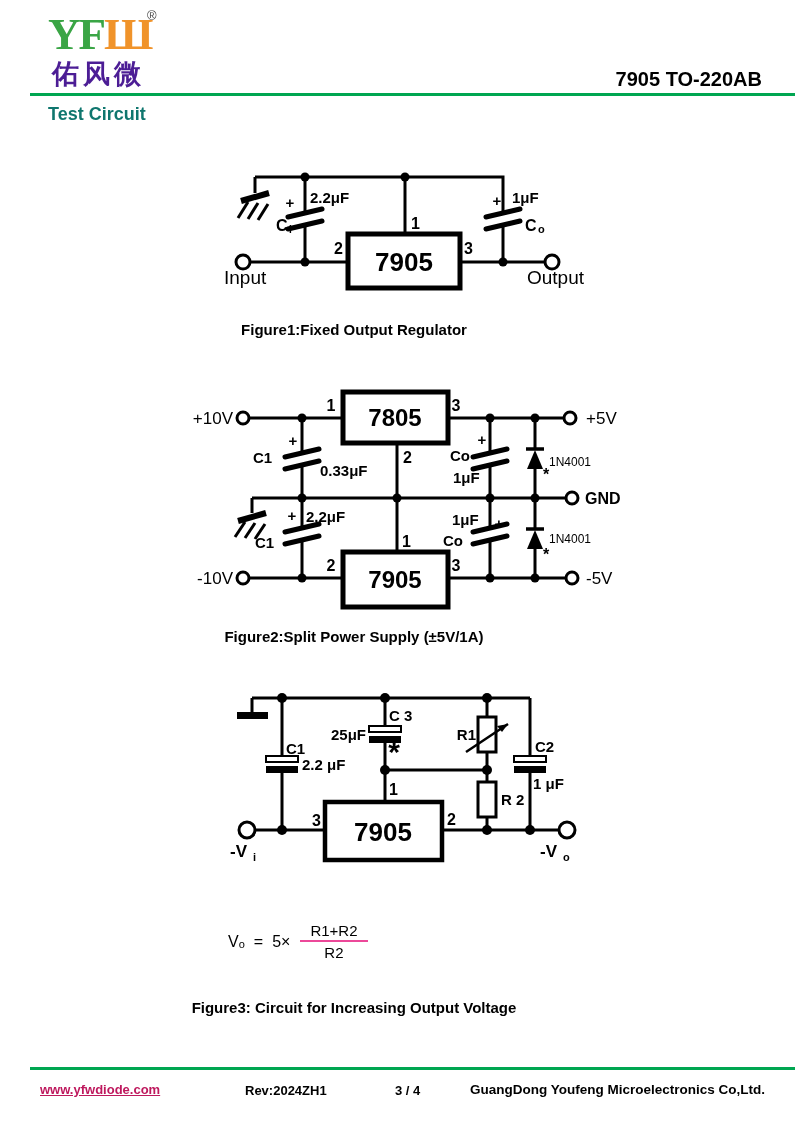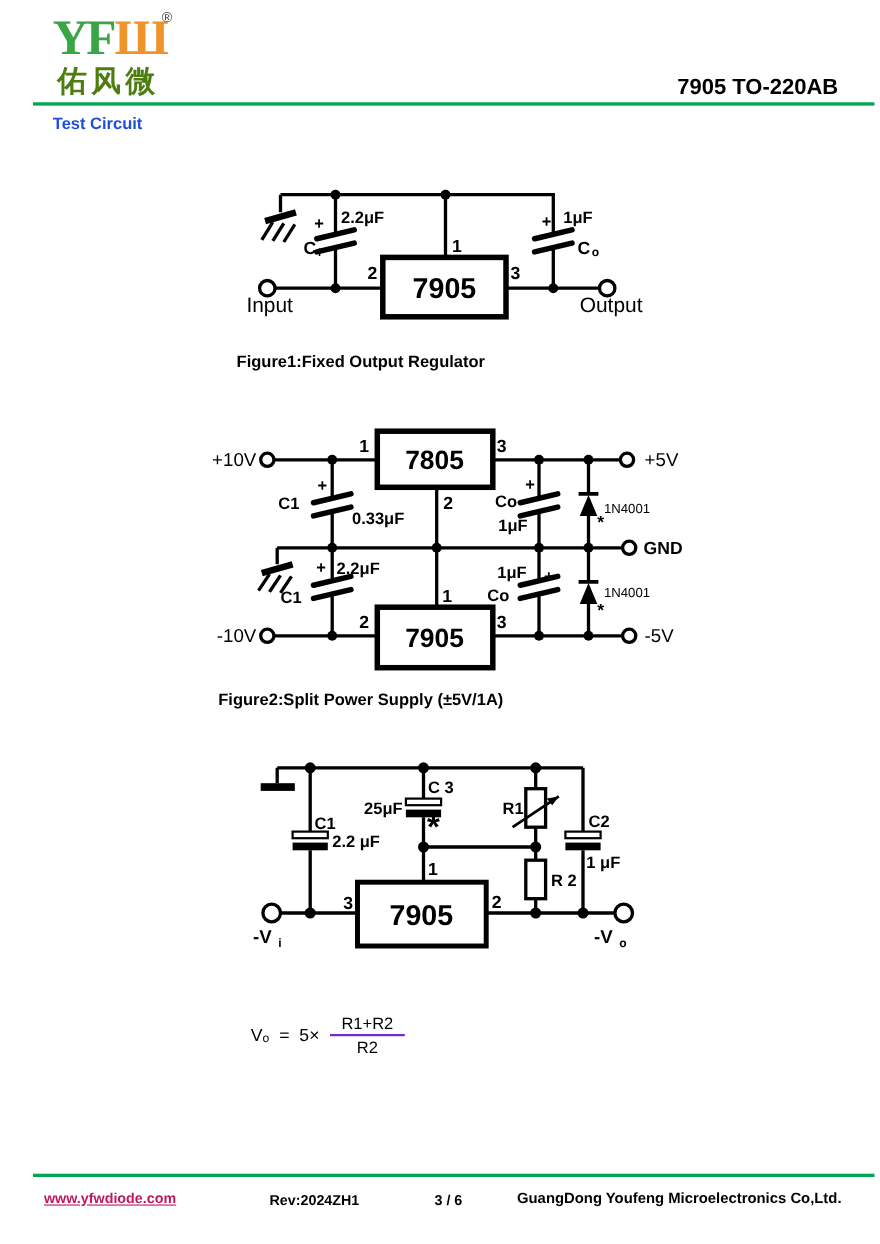--- a/index.html
+++ b/index.html
@@ -3,26 +3,26 @@
 <meta charset="utf-8">
 <style>
   html,body{margin:0;padding:0;background:#fff;}
   .page{position:relative;width:800px;height:1131px;background:#fff;overflow:hidden;
         font-family:"Liberation Sans",sans-serif;color:#000;}
   .abs{position:absolute;}
   
   .logo-latin{font-size:45px;font-weight:800;letter-spacing:-2px;color:#3aa545;line-height:1;}
   .logo-glyph{font-size:45px;font-weight:800;color:#f0932a;line-height:1;}
   .logo-reg{font-size:13px;font-weight:400;color:#444;}
-  .logo-cn{font-size:27px;font-weight:700;letter-spacing:4px;color:#4d7c0f;}
+  .logo-cn{font-size:27px;font-weight:700;letter-spacing:4px;color:#4c1d95;}
   .part-no{font-size:20px;font-weight:700;}
   .grn-line{background:#00a651;height:3px;}
-  .section-title{font-size:15px;font-weight:700;color:#1d4ed8;}
-  
-  .fig-caption{width:656px;text-align:center;font-size:15px;font-weight:700;}
+  .section-title{font-size:18px;font-weight:700;color:#0f766e;}
+  
+  .fig-caption{width:656px;text-align:center;font-size:15px;font-weight:700;margin-left:26px;}
   
   .w{stroke:#000;stroke-width:3;fill:none;stroke-linecap:butt;}
   .plate{stroke:#000;stroke-width:5;fill:none;stroke-linecap:round;}
   .gbar{stroke:#000;stroke-width:6;fill:none;stroke-linecap:butt;}
   .gsl{stroke:#000;stroke-width:3;fill:none;stroke-linecap:butt;}
   .box{fill:#fff;stroke:#000;stroke-width:5;}
   .box3{fill:#fff;stroke:#000;stroke-width:4.5;}
   .res{fill:#fff;stroke:#000;stroke-width:3;}
   .dot{fill:#000;stroke:none;}
   .term{fill:#fff;stroke:#000;stroke-width:3;}
@@ -40,21 +40,21 @@
   .railb{font-size:16px;font-weight:700;}
   .dlbl{font-size:12px;font-weight:400;}
   .star{font-size:16px;font-weight:700;text-anchor:middle;}
   .star-big{font-size:30px;font-weight:700;text-anchor:middle;}
   .vlbl{font-size:17px;font-weight:700;}
   
   .formula{display:flex;align-items:center;font-size:16px;font-weight:400;}
   .formula .gap{width:9px;}
   .formula sub{font-size:11px;position:relative;top:2px;}
   .frac{display:inline-block;text-align:center;font-size:15px;margin-left:10px;}
-  .frac .num{display:block;border-bottom:2px solid #6d28d9;padding:0 10px 1px 10px;}
+  .frac .num{display:block;border-bottom:2px solid #ec4899;padding:0 10px 1px 10px;}
   .frac .den{display:block;padding-top:2px;}
   
   .foot{font-size:13px;font-weight:700;}
   .site{color:#be185d;text-decoration:underline;}
 </style>
 </head>
 <body>
 
 <div class="page">
 
@@ -314,20 +314,21 @@
     <span class="gap"></span>
     <span>=</span>
     <span class="gap"></span>
     <span>5×</span>
     <span class="frac">
       <span class="num">R1+R2</span>
       <span class="den">R2</span>
     </span>
   </div>
 
+  <div class="abs fig-caption" style="left:0;top:999px;">Figure3: Circuit for Increasing Output Voltage</div>
 
   <div class="abs grn-line" style="left:30px;top:1067px;width:765px;"></div>
   <a class="abs foot site" href="#" style="left:40px;top:1082px;">www.yfwdiode.com</a>
   <div class="abs foot" style="left:245px;top:1083px;">Rev:2024ZH1</div>
-  <div class="abs foot" style="left:395px;top:1083px;">3 / 6</div>
+  <div class="abs foot" style="left:395px;top:1083px;">3 / 4</div>
   <div class="abs foot" style="left:470px;top:1082px;font-size:13.5px;">GuangDong Youfeng Microelectronics Co,Ltd.</div>
 
 </div>
 
 </body></html>

